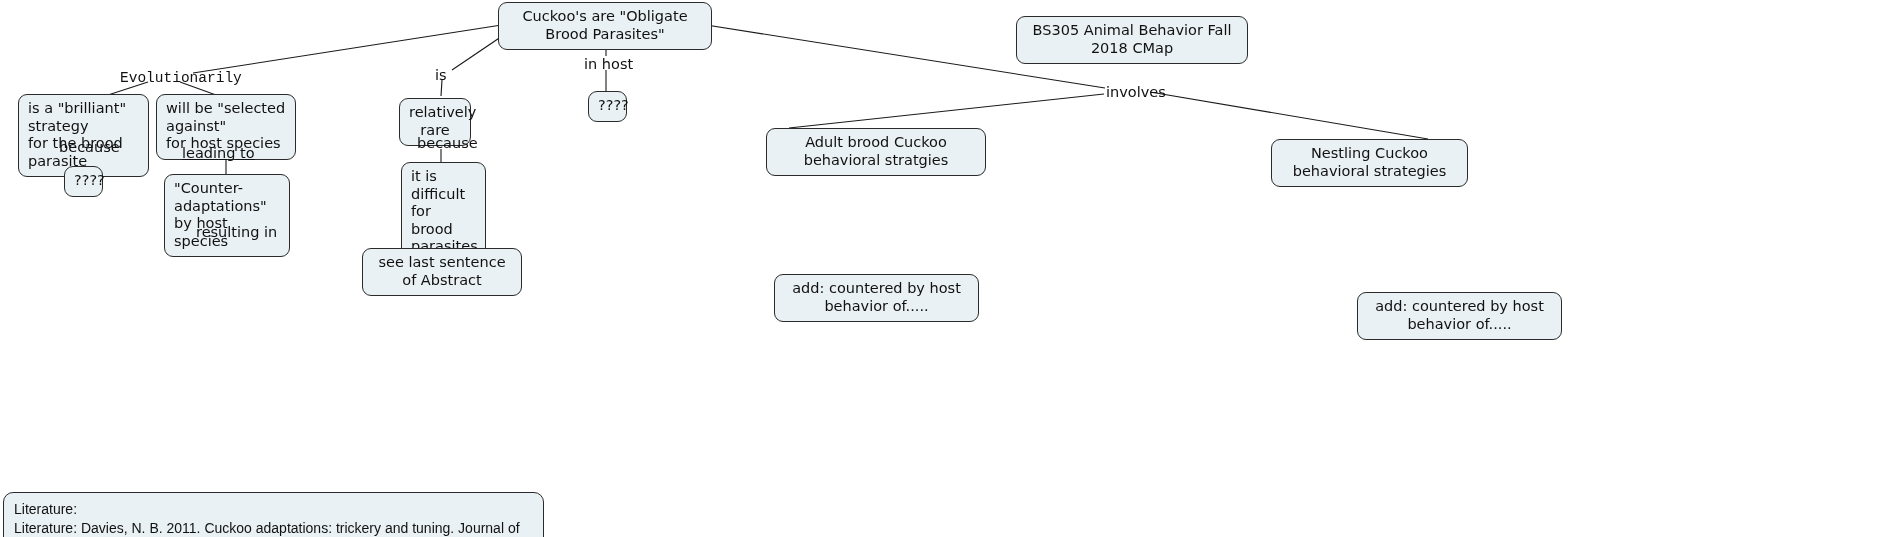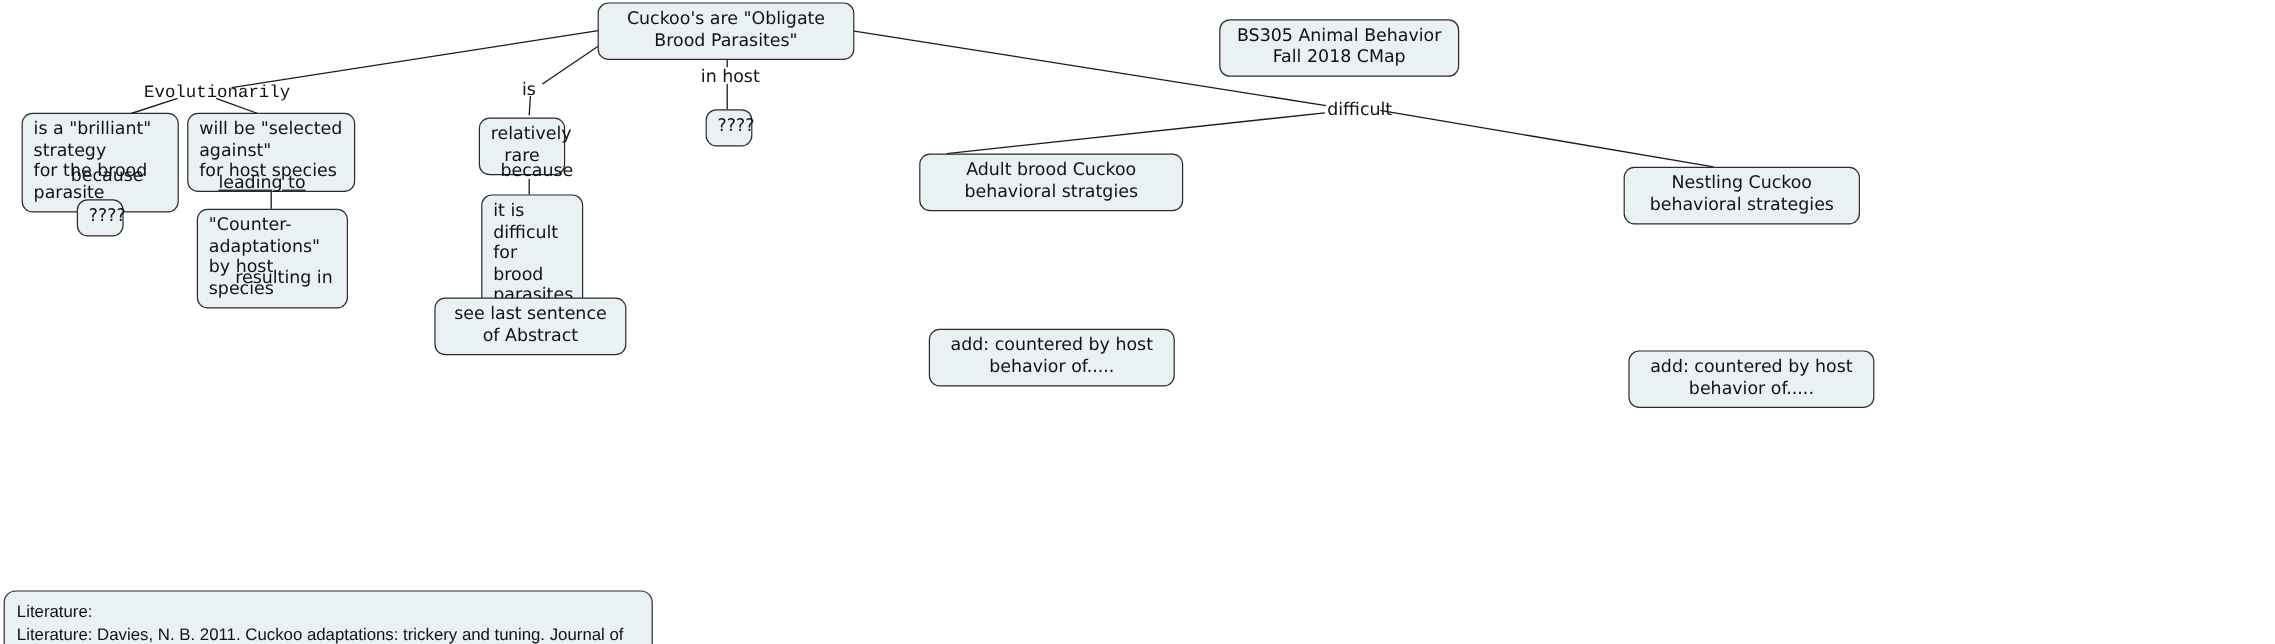--- a/index.html
+++ b/index.html
@@ -77,21 +77,21 @@
 
     <line x1="700" y1="24" x2="1105" y2="88"></line>
 
     <line x1="1104" y1="94" x2="789" y2="128"></line>
 
     <line x1="1150" y1="92" x2="1428" y2="139"></line>
   </svg>
 
   <div class="node center" style="left:498px;top:2px;width:214px;">Cuckoo's are "Obligate Brood Parasites"</div>
 
-  <div class="node center" style="left:1016px;top:16px;width:200px;">BS305 Animal Behavior Fall 2018 CMap</div>
+  <div class="node center" style="left:1016px;top:16px;width:232px;">BS305 Animal Behavior Fall 2018 CMap</div>
 
   <div class="linklabel" style="left:120px;top:70px;font-family:Liberation Mono, monospace;">Evolutionarily</div>
 
   <div class="node" style="left:18px;top:94px;width:131px;">is a "brilliant" strategy
 for the brood parasite</div>
 
   <div class="node" style="left:156px;top:94px;width:140px;">will be "selected against"
 for host species</div>
 
   <div class="linklabel" style="left:59px;top:139px;">because</div>
@@ -115,25 +115,25 @@
   <div class="node" style="left:401px;top:162px;width:85px;">it is difficult for
 brood parasites
 to.....</div>
 
   <div class="node center" style="left:362px;top:248px;width:160px;">see last sentence of Abstract</div>
 
   <div class="linklabel" style="left:584px;top:56px;">in host</div>
 
   <div class="node center" style="left:588px;top:91px;width:39px;">????</div>
 
-  <div class="linklabel" style="left:1106px;top:84px;">difficult</div>
+  <div class="linklabel" style="left:1106px;top:84px;">involves</div>
 
   <div class="node center" style="left:766px;top:128px;width:220px;">Adult brood Cuckoo behavioral stratgies</div>
 
-  <div class="node center" style="left:1353px;top:139px;width:197px;">Nestling Cuckoo behavioral strategies</div>
+  <div class="node center" style="left:1271px;top:139px;width:197px;">Nestling Cuckoo behavioral strategies</div>
 
   <div class="node center" style="left:774px;top:274px;width:205px;">add: countered by host behavior of.....</div>
 
   <div class="node center" style="left:1357px;top:292px;width:205px;">add: countered by host behavior of.....</div>
 
   <div class="node lit" style="left:3px;top:492px;width:541px;">Literature:
 Literature:  Davies, N. B. 2011.  Cuckoo adaptations: trickery and tuning.  Journal of Zoology 284: 1-14.</div>
 
 </div>
 

